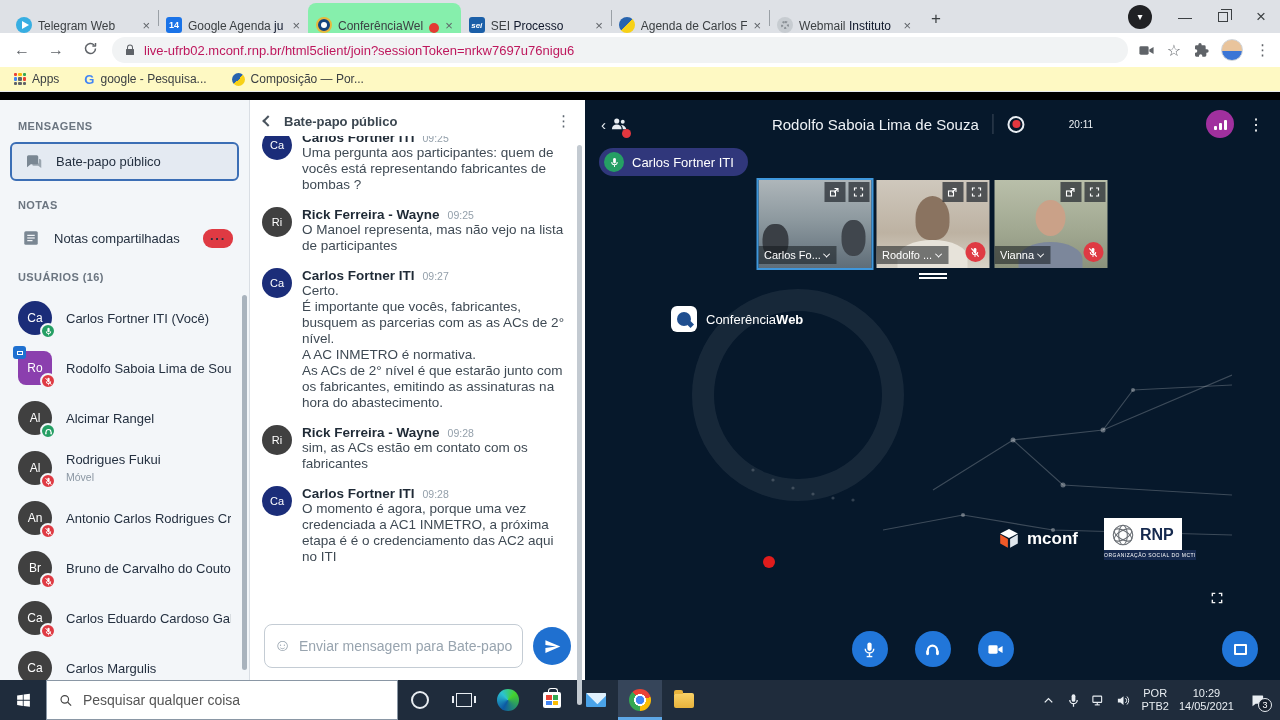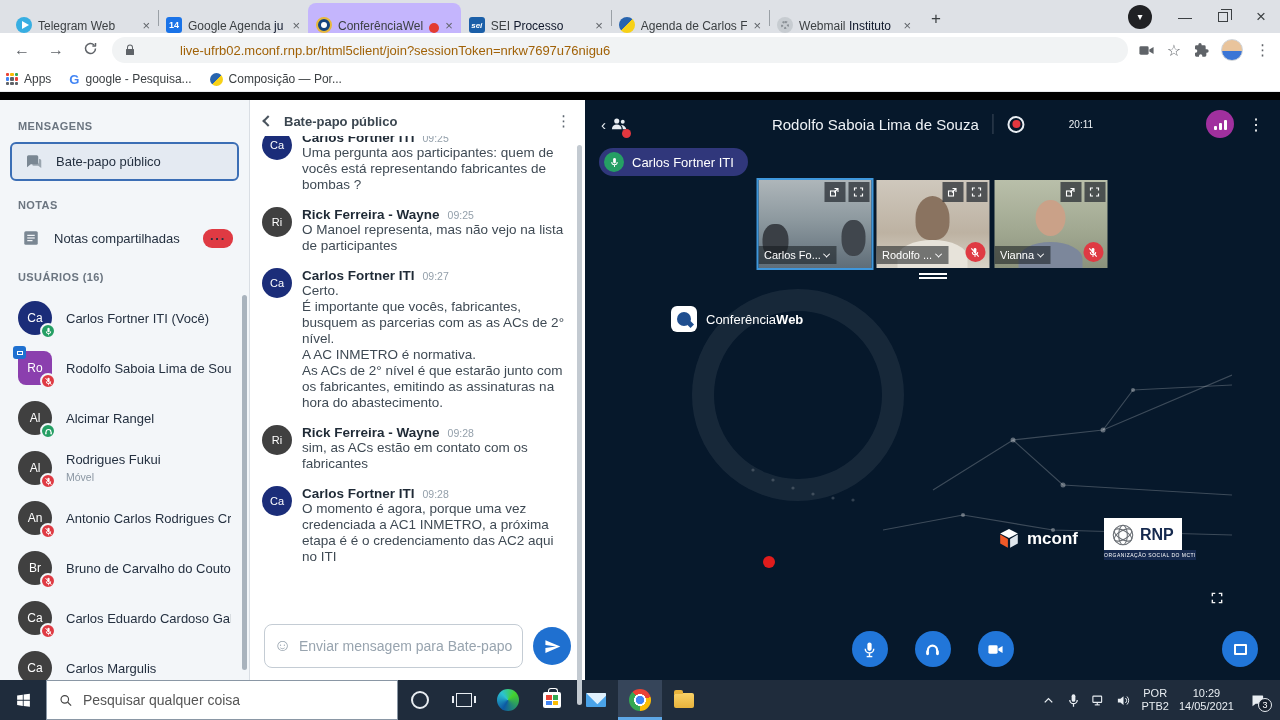--- a/index.html
+++ b/index.html
@@ -4,21 +4,21 @@
 <style>
   * { margin:0; padding:0; box-sizing:border-box; }
   html,body { width:1280px; height:720px; overflow:hidden; }
   body { font-family:"Liberation Sans", sans-serif; background:#000; }
   .screen { position:relative; width:1280px; height:720px; background:#dee1e6; }
 
   
   .tabstrip { height:33px; background:#dee1e6; display:flex; align-items:flex-end; padding-left:8px; }
   .tab { flex:0 0 150px; height:30px; display:flex; align-items:flex-end; gap:6px; padding:0 8px; font-size:12px; color:#3c4043; position:relative; }
   .tab + .tab::before { content:""; position:absolute; left:0; top:7px; height:16px; width:1px; background:#9aa0a6; }
-  .tab.active { background:#c4b5fd; border-radius:8px 8px 0 0; }
+  .tab.active { background:#86efac; border-radius:8px 8px 0 0; }
   .tab.active::before, .tab.active + .tab::before { display:none; }
   .tab .title { white-space:nowrap; overflow:hidden; flex:1; }
   .tab .title .dim { color:#0f172a; }
   .tab .close { color:#5f6368; font-size:13px; cursor:default; }
   .fav { width:16px; height:16px; border-radius:50%; flex:0 0 16px; display:flex; align-items:center; justify-content:center; }
   .fav-telegram { background:#37aee2; } .fav-telegram i{ width:0;height:0;border-left:7px solid #fff;border-top:4px solid transparent;border-bottom:4px solid transparent; margin-left:3px;}
   .fav-cal { background:#1a73e8; border-radius:3px; color:#fff; font-size:9px; font-weight:bold; }
   .fav-conf { background:#15447e; border:2px solid #e8b93c; }
   .fav-conf i { width:6px;height:6px;border-radius:50%;background:#fff; }
   .fav-sei { background:#1b5fa8; border-radius:3px; color:#fff; font-size:8px; font-style:italic; font-weight:bold; }
@@ -28,25 +28,25 @@
   .newtab { font-size:17px; color:#3c4043; padding:0 12px 4px; }
   .win-controls { margin-left:auto; display:flex; align-items:center; gap:0; height:33px; }
   .media-circle { width:24px; height:24px; border-radius:50%; background:#202124; color:#fff; font-size:10px; display:flex; align-items:center; justify-content:center; margin-right:14px; }
   .wc-btn { width:38px; height:33px; display:flex; align-items:center; justify-content:center; color:#3c4043; font-size:14px; }
   .wc-restore { width:10px; height:10px; border:1.2px solid #3c4043; position:relative; }
   .wc-restore::before { content:""; position:absolute; left:2px; top:-4px; width:10px; height:10px; border:1.2px solid #3c4043; border-left:none; border-bottom:none; }
 
   .toolbar { height:34px; background:#fff; display:flex; align-items:center; padding:0 10px; gap:10px; }
   .nav-ic { color:#5f6368; font-size:16px; width:24px; text-align:center; }
   .url-pill { flex:1; height:26px; background:#f1f3f4; border-radius:13px; display:flex; align-items:center; padding:0 12px; gap:8px; }
-  .url-text { font-size:13px; color:#a16207; white-space:nowrap; overflow:hidden;margin-left:36px; }
+  .url-text { font-size:13px; color:#be185d; white-space:nowrap; overflow:hidden; }
   .tb-right { display:flex; align-items:center; gap:12px; color:#5f6368; }
   .avatar-chip { width:22px; height:22px; border-radius:50%; background:linear-gradient(#e9c49c 55%, #3c76d6 55%); border:1px solid #d0d4d9; }
 
-  .bookmarks { height:25px; background:#ffffff; display:flex; align-items:center; gap:18px; padding:0 6px; font-size:12px; color:#3c4043; border-bottom:1px solid #e8eaed; }
+  .bookmarks { height:25px; background:#fef9c3; display:flex; align-items:center; gap:25px; padding:0 14px; font-size:12px; color:#3c4043; border-bottom:1px solid #e8eaed; }
   .bm { display:flex; align-items:center; gap:6px; }
   .apps-grid { width:12px; height:12px; display:grid; grid-template-columns:repeat(3,1fr); gap:1px; }
   .apps-grid b { background:#5f6368; border-radius:1px; }
   .apps-grid b:nth-child(1){background:#ea4335}.apps-grid b:nth-child(2){background:#fbbc05}.apps-grid b:nth-child(3){background:#34a853}
   .apps-grid b:nth-child(4){background:#4285f4}.apps-grid b:nth-child(6){background:#ea4335}
   .g-ic { color:#4285f4; font-weight:bold; font-size:13px; }
   .blackband { height:8px; background:#000; }
 
   
   .page { display:flex; height:580px; }

